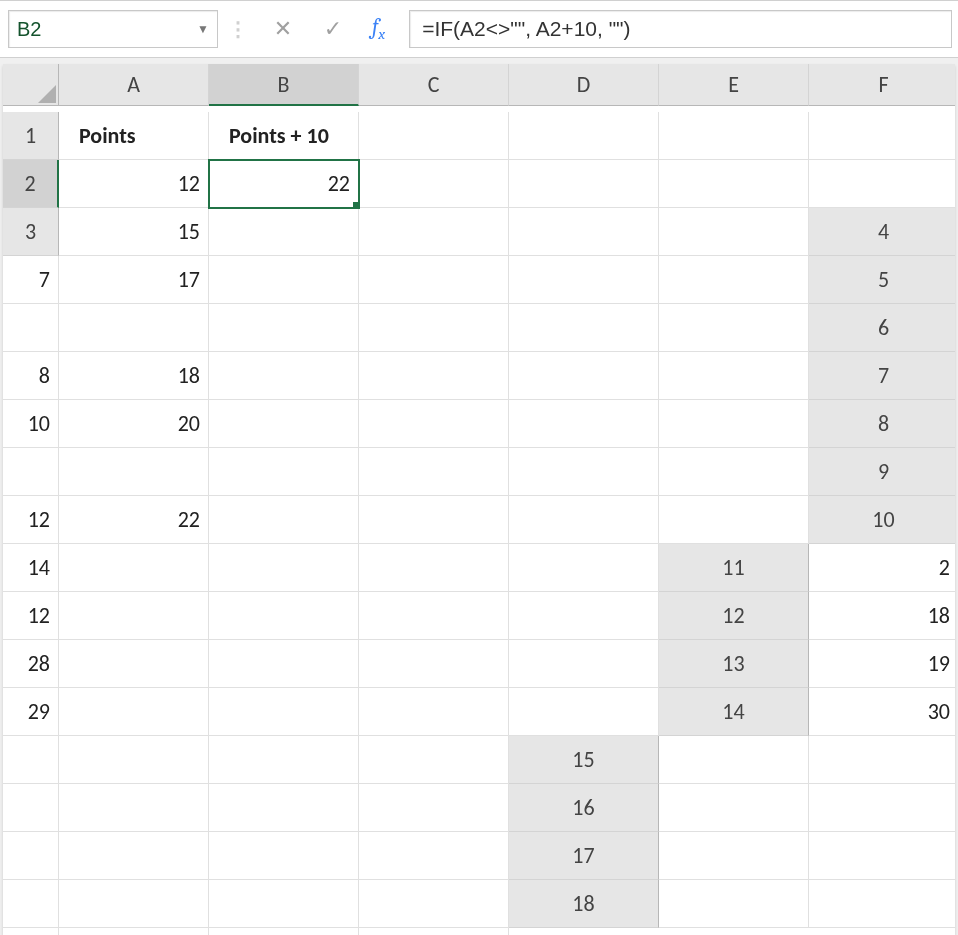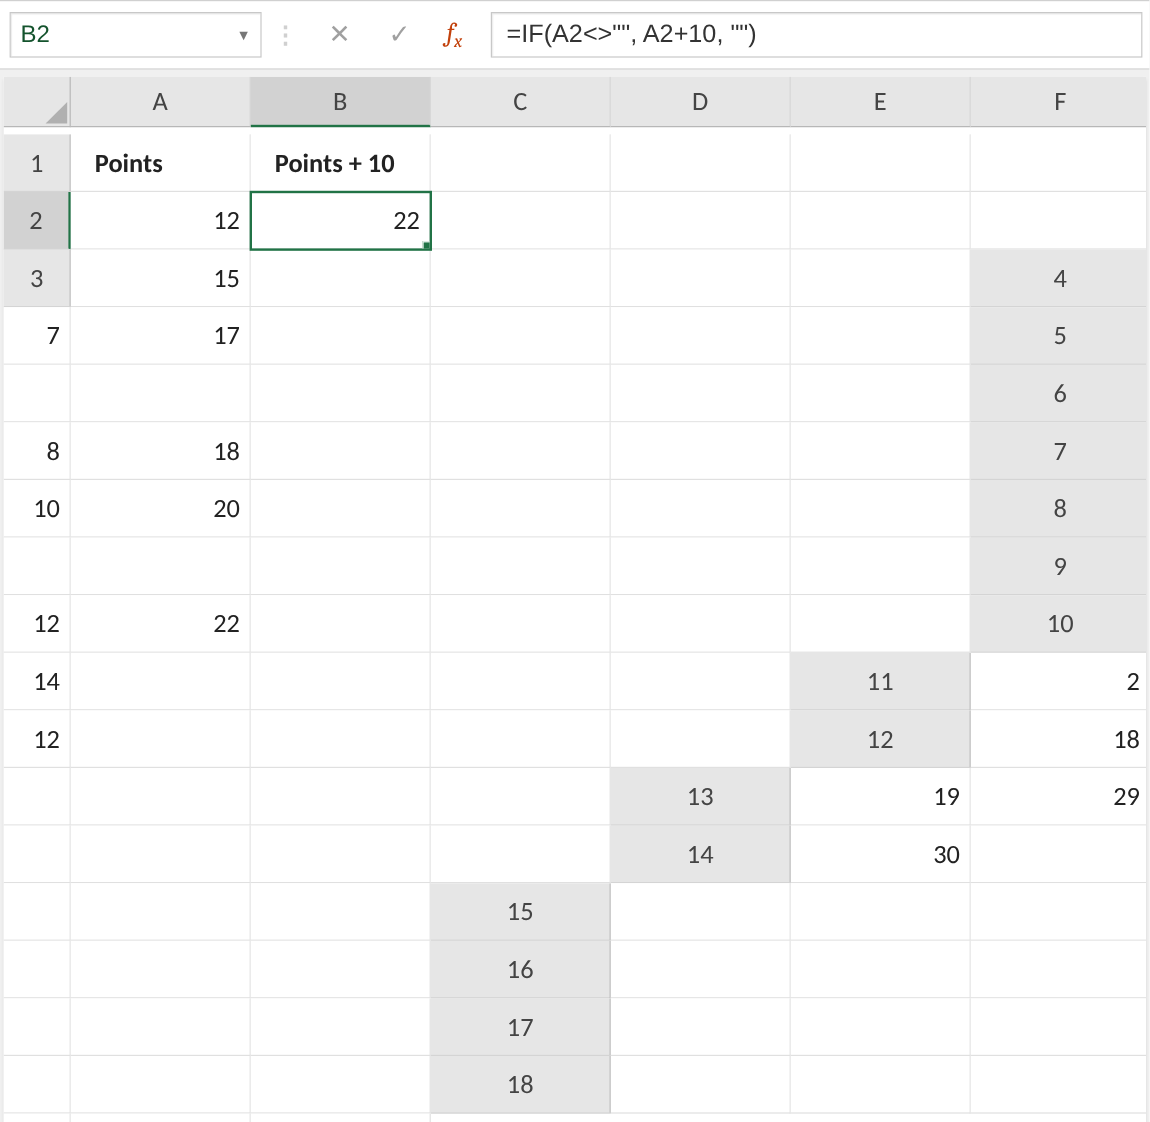--- a/index.html
+++ b/index.html
@@ -57,21 +57,21 @@
   }
   .fb-icon {
     color: #a0a0a0;
     font-size: 22px;
     width: 22px;
     text-align: center;
   }
   .fb-fx {
     font-style: italic;
     font-family: 'Cambria Math', Cambria, serif;
-    color: #c2410c;
+    color: #3b82f6;
     font-size: 22px;
   }
   .formula-input-wrap {
     flex: 1;
     height: 38px;
     border: 1px solid #c8c8c8;
     box-shadow: inset 1px 1px 1px rgba(0,0,0,0.08);
     display: flex;
     align-items: center;
     padding: 0 12px;
@@ -274,20 +274,21 @@
       <div class="cell"></div>
       <div class="row-hdr">11</div>
       <div class="cell right">2</div>
       <div class="cell right">12</div>
       <div class="cell"></div>
       <div class="cell"></div>
       <div class="cell"></div>
       <div class="cell"></div>
       <div class="row-hdr">12</div>
       <div class="cell right">18</div>
+      <div class="cell right">28</div>
       <div class="cell"></div>
       <div class="cell"></div>
       <div class="cell"></div>
       <div class="cell"></div>
       <div class="row-hdr">13</div>
       <div class="cell right">19</div>
       <div class="cell right">29</div>
       <div class="cell"></div>
       <div class="cell"></div>
       <div class="cell"></div>

